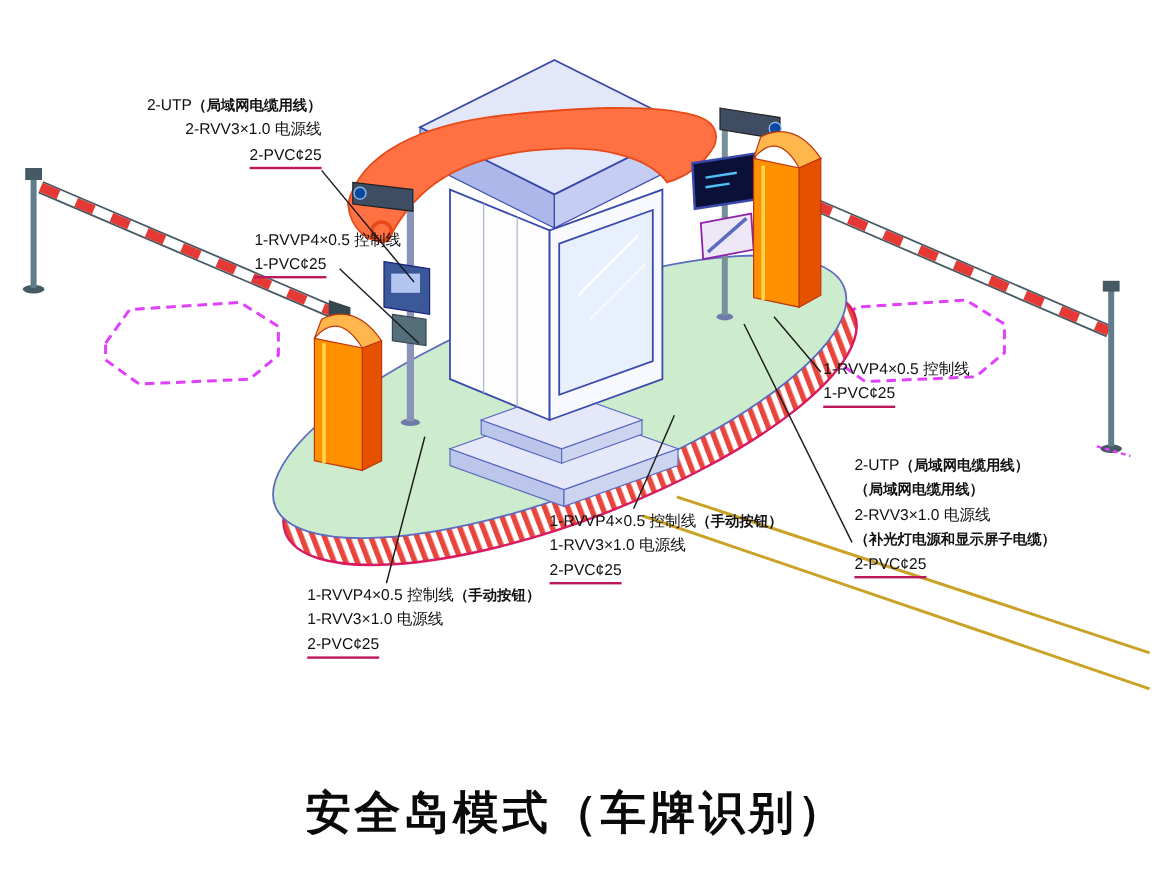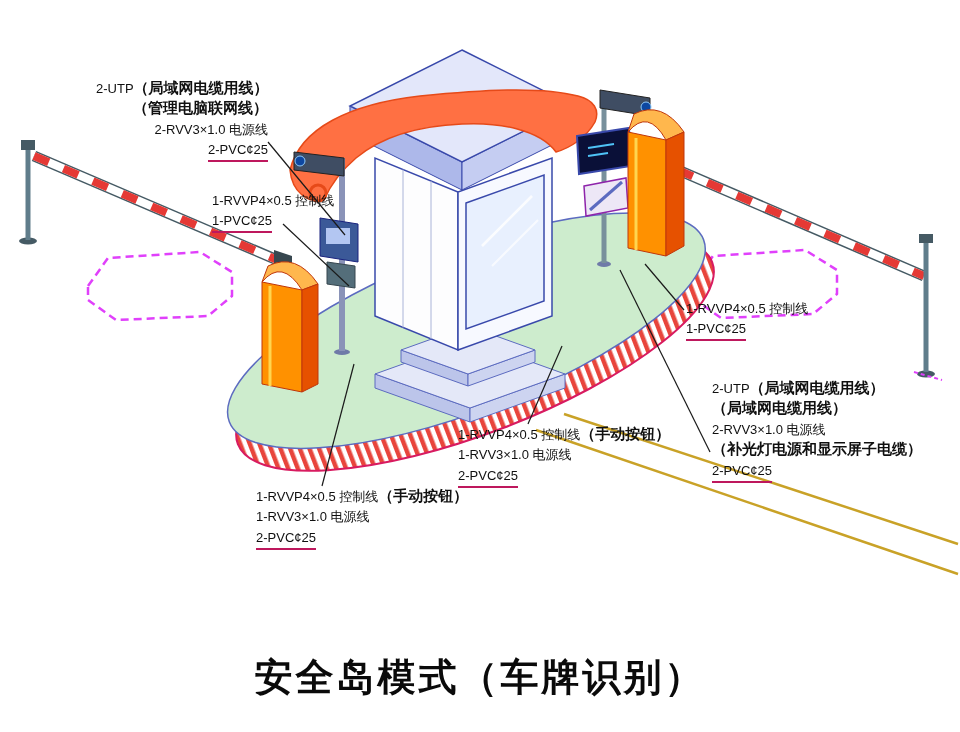--- a/index.html
+++ b/index.html
@@ -4,21 +4,21 @@
 <style>
   html,body{margin:0;padding:0;background:#ffffff;}
   .canvas{
     position:relative;width:960px;height:732px;background:#ffffff;overflow:hidden;
     font-family:"Liberation Sans",sans-serif;
   }
   .art{position:absolute;left:0;top:0;}
   .lbl{position:absolute;color:#101010;z-index:5;}
   .lbl .row{line-height:1.28;white-space:nowrap;}
   .lbl .m{font-size:13px;font-weight:400;}
-  .lbl .n{font-size:15px;font-weight:700;}
+  .lbl .n{font-size:12px;font-weight:700;}
   .u{display:inline-block;border-bottom:2px solid #be185d;padding-bottom:1px;}
   #lbl-tl{left:96px;top:78px;width:172px;text-align:right;}
   #lbl-left{left:212px;top:190px;}
   #lbl-rmid{left:686px;top:298px;}
   #lbl-rlow{left:712px;top:378px;}
   #lbl-cbot{left:458px;top:424px;}
   #lbl-lbot{left:256px;top:486px;}
   .title{
     position:absolute;left:0;top:652px;width:100%;text-align:center;
     font-size:38px;font-weight:600;letter-spacing:3px;color:#0a0a0a;z-index:5;
@@ -161,21 +161,20 @@
       <line x1="283" y1="224" x2="349" y2="286"></line>
       <line x1="684" y1="310" x2="645" y2="264"></line>
       <line x1="710" y1="452" x2="620" y2="270"></line>
       <line x1="528" y1="424" x2="562" y2="346"></line>
       <line x1="322" y1="486" x2="354" y2="364"></line>
     </g>
   </svg>
 
   <div class="lbl" id="lbl-tl">
     <div class="row"><span class="m">2-UTP</span><span class="n">（局域网电缆用线）</span></div>
-    <div class="row"><span class="n">（管理电脑联网线）</span></div>
     <div class="row"><span class="m">2-RVV3×1.0 电源线</span></div>
     <div class="row"><span class="m u">2-PVC¢25</span></div>
   </div>
 
   <div class="lbl" id="lbl-left">
     <div class="row"><span class="m">1-RVVP4×0.5 控制线</span></div>
     <div class="row"><span class="m u">1-PVC¢25</span></div>
   </div>
 
   <div class="lbl" id="lbl-rmid">

